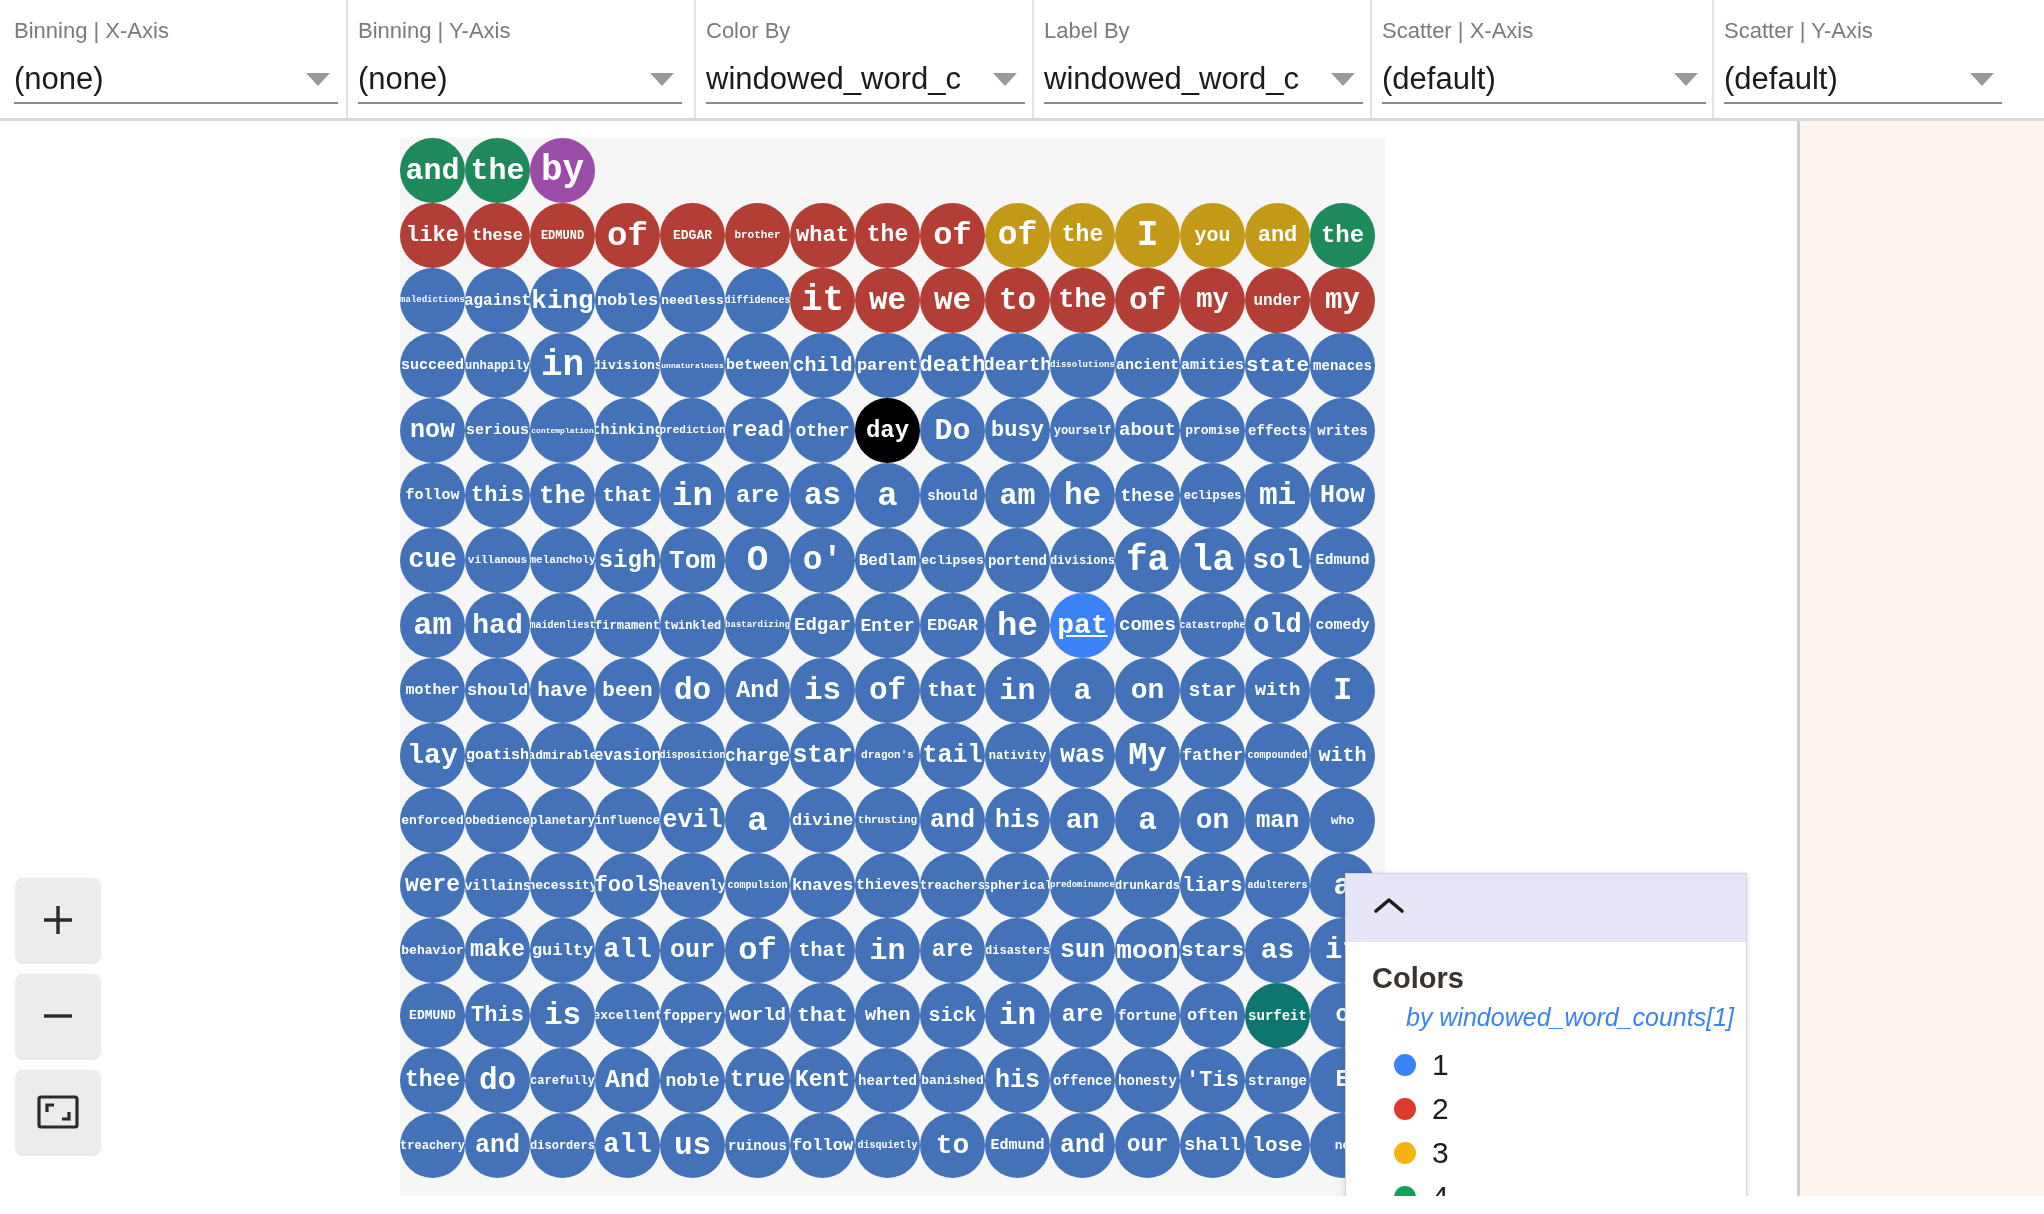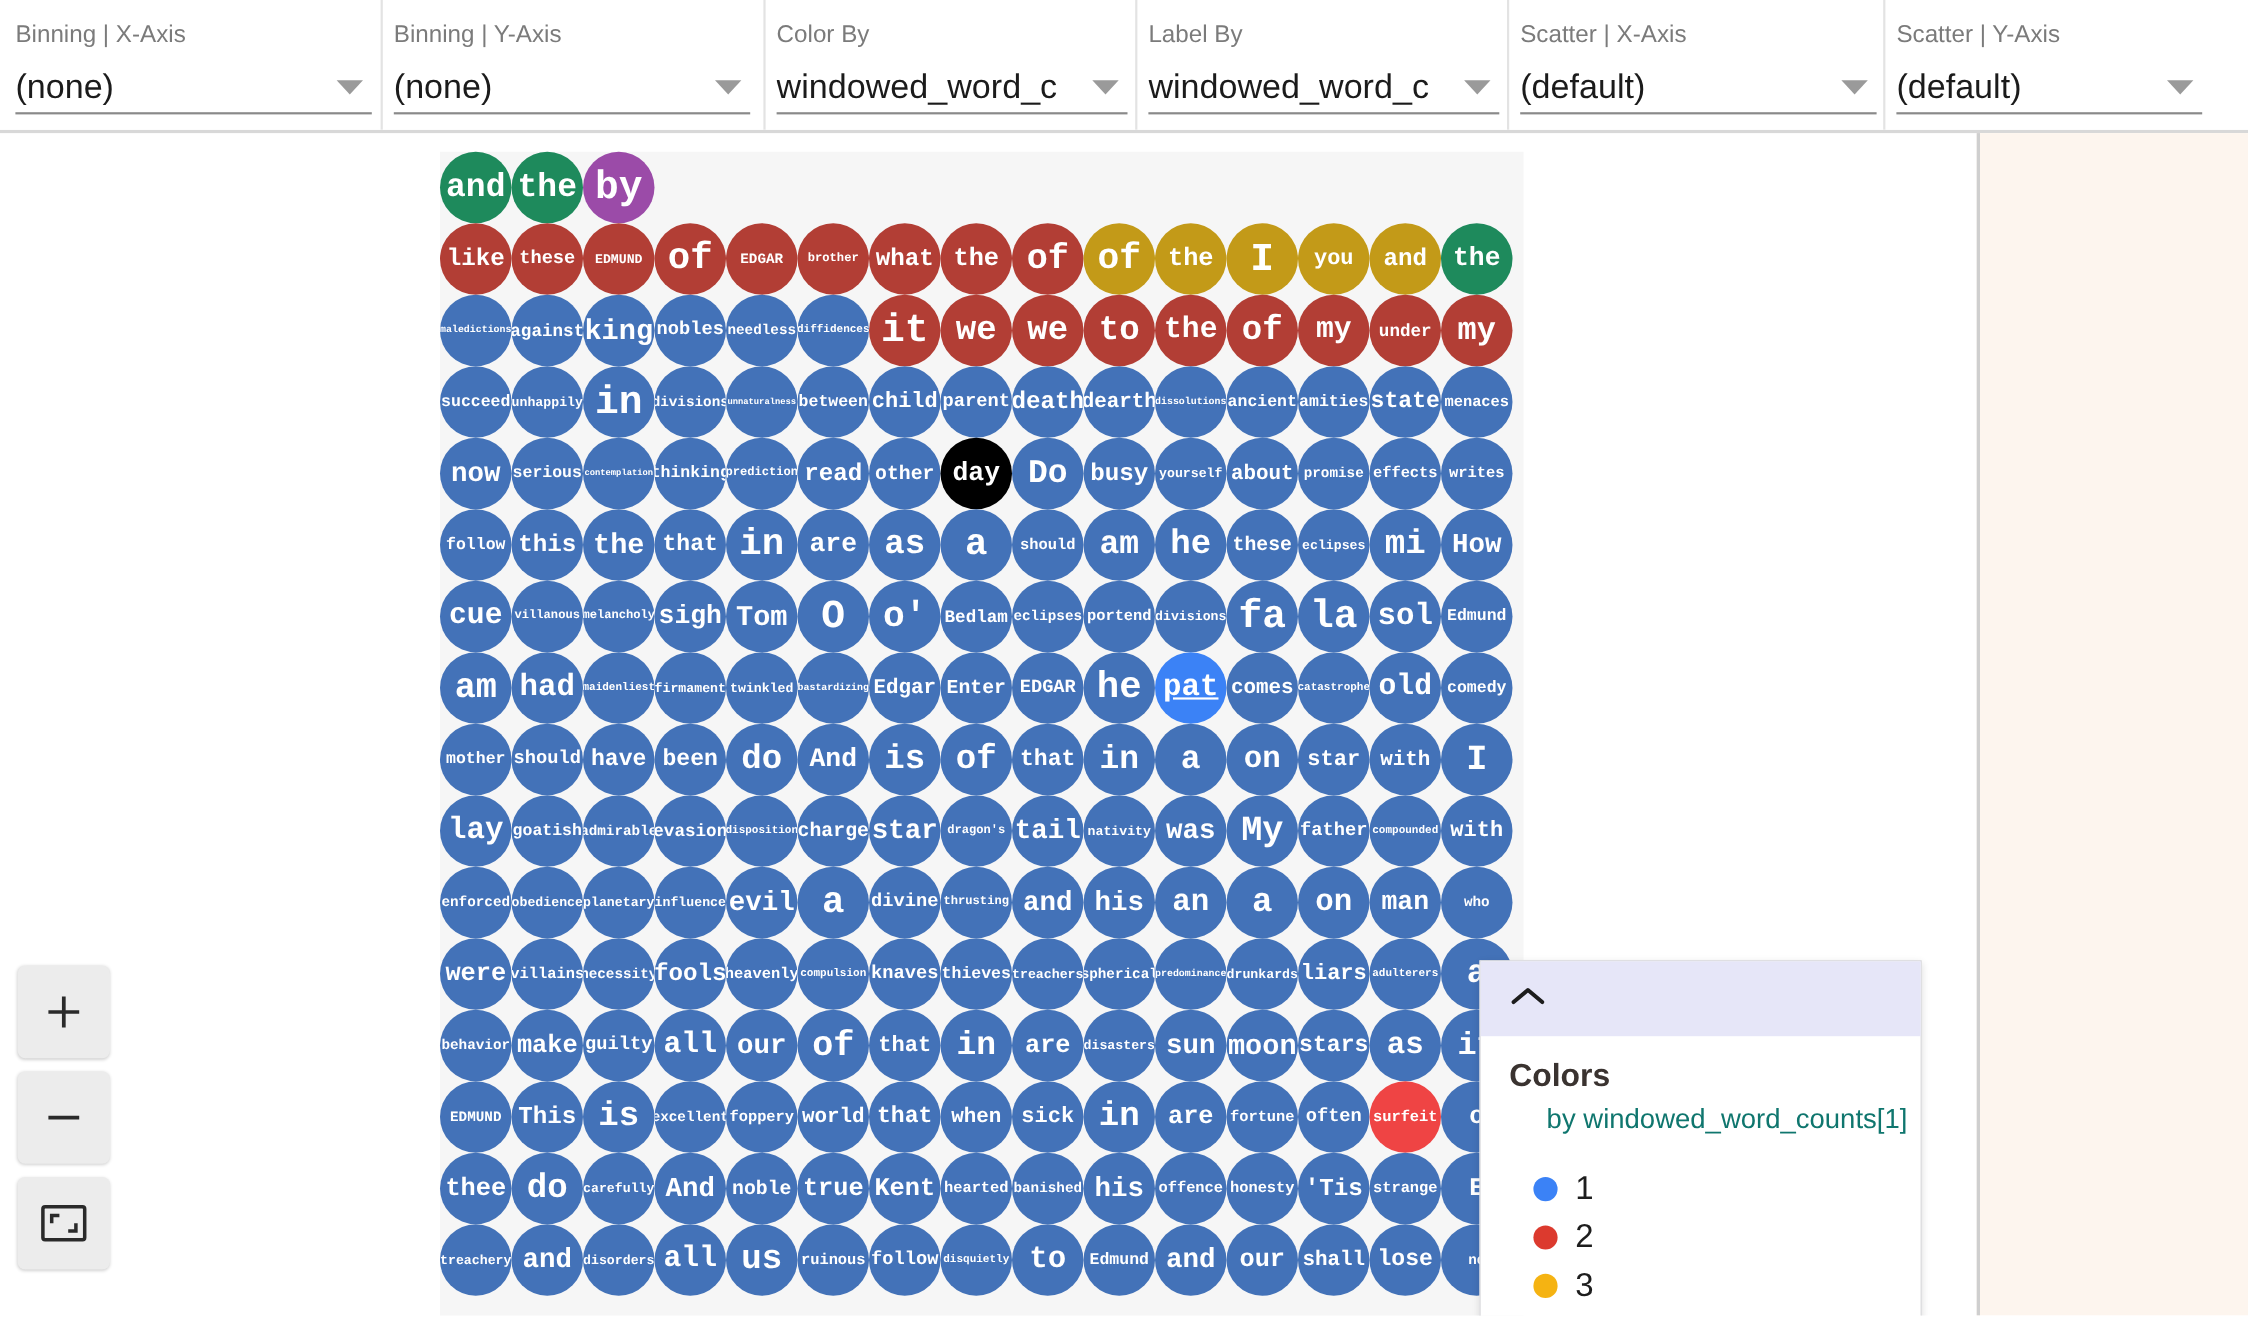--- a/index.html
+++ b/index.html
@@ -95,22 +95,23 @@
   .legend-title{
     font-size:29px;color:#1d1d1d;flex:1;
     font-family:"Liberation Sans", sans-serif;
   }
   .legend-body{padding:20px 26px 34px 26px;}
   .legend-section{
     font-size:29px;font-weight:bold;color:#3a3330;margin-bottom:8px;
     font-family:"Liberation Sans", sans-serif;
   }
   .legend-sub{
-    font-size:25px;color:#0f766e;margin:0 0 32px 34px;white-space:nowrap;
+    font-size:25px;color:#3b82f6;margin:0 0 16px 34px;white-space:nowrap;
     font-family:"Liberation Sans", sans-serif;
+    font-style:italic;
   }
   .legend-item{
     display:flex;align-items:center;margin:0 0 10px 22px;cursor:pointer;
   }
   .swatch{width:22px;height:22px;border-radius:50%;flex:0 0 auto;}
   .legend-label{
     font-size:30px;color:#1d1d1d;margin-left:16px;
     font-family:"Liberation Sans", sans-serif;
   }
 </style>
@@ -401,21 +402,21 @@
           <div class="bubble" style="background: rgb(67, 114, 184); font-size: 13px;">excellent</div>
           <div class="bubble" style="background: rgb(67, 114, 184); font-size: 14px;">foppery</div>
           <div class="bubble" style="background: rgb(67, 114, 184); font-size: 19px;">world</div>
           <div class="bubble" style="background: rgb(67, 114, 184); font-size: 21px;">that</div>
           <div class="bubble" style="background: rgb(67, 114, 184); font-size: 19px;">when</div>
           <div class="bubble" style="background: rgb(67, 114, 184); font-size: 20px;">sick</div>
           <div class="bubble" style="background: rgb(67, 114, 184); font-size: 31px;">in</div>
           <div class="bubble" style="background: rgb(67, 114, 184); font-size: 23px;">are</div>
           <div class="bubble" style="background: rgb(67, 114, 184); font-size: 14px;">fortune</div>
           <div class="bubble" style="background: rgb(67, 114, 184); font-size: 17px;">often</div>
-          <div class="bubble" style="background: #ef4444; font-size: 14px;">surfeit</div>
+          <div class="bubble" style="background: #0f766e; font-size: 14px;">surfeit</div>
           <div class="bubble" style="background: rgb(67, 114, 184); font-size: 23px;">o</div>
         </div>
         <div class="row">
           <div class="bubble" style="background: rgb(67, 114, 184); font-size: 23px;">thee</div>
           <div class="bubble" style="background: rgb(67, 114, 184); font-size: 31px;">do</div>
           <div class="bubble" style="background: rgb(67, 114, 184); font-size: 12px;">carefully</div>
           <div class="bubble" style="background: rgb(67, 114, 184); font-size: 25px;">And</div>
           <div class="bubble" style="background: rgb(67, 114, 184); font-size: 18px;">noble</div>
           <div class="bubble" style="background: rgb(67, 114, 184); font-size: 23px;">true</div>
           <div class="bubble" style="background: rgb(67, 114, 184); font-size: 23px;">Kent</div>

